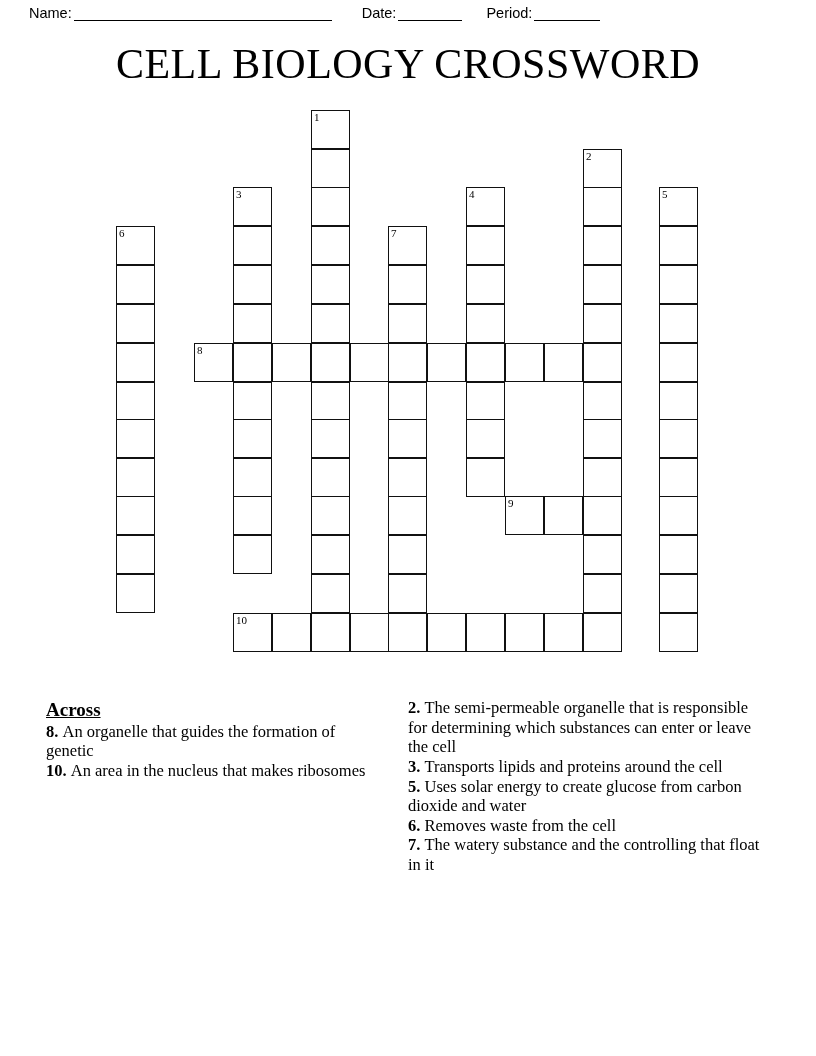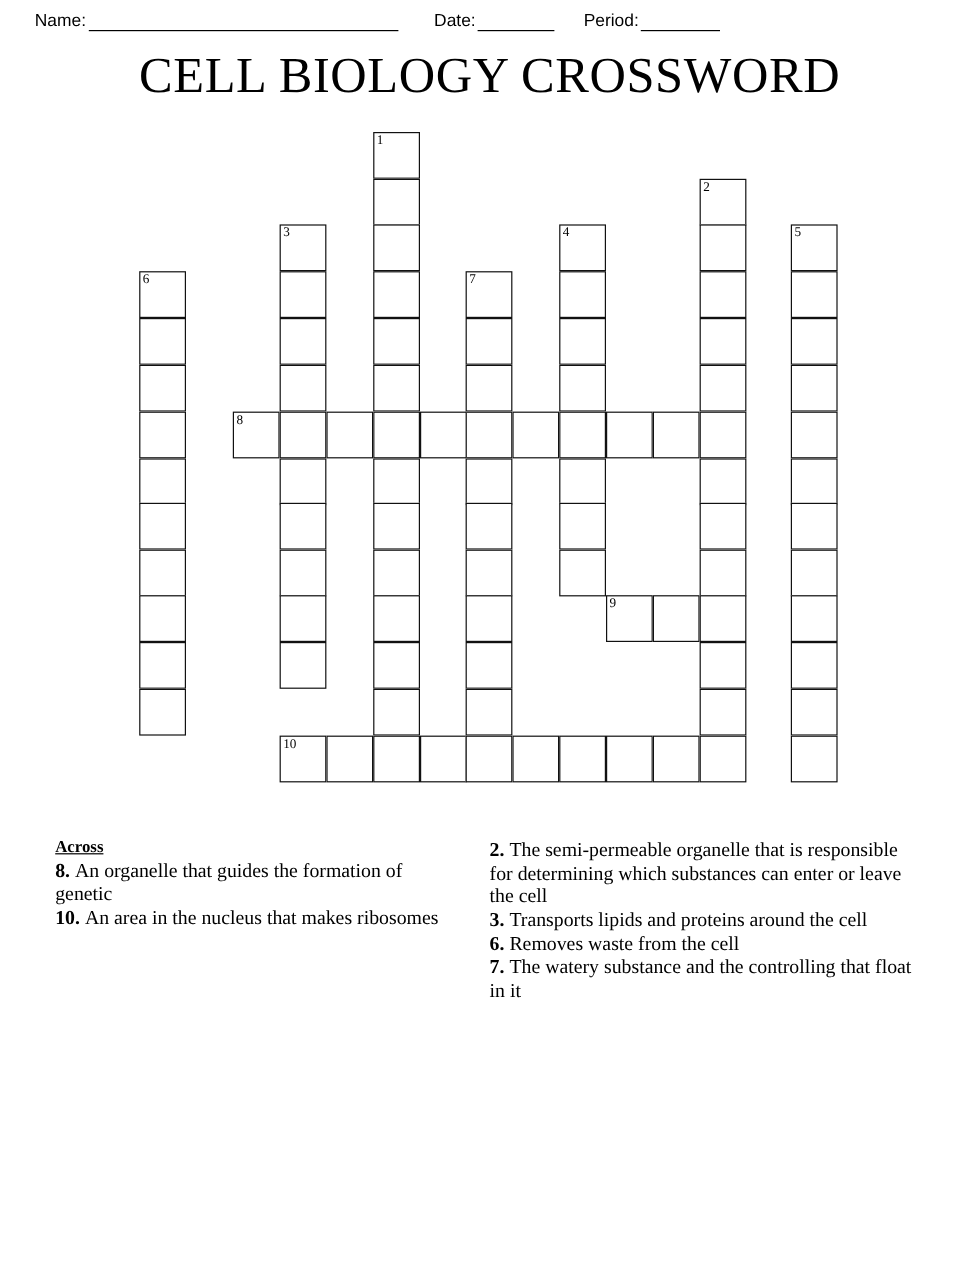--- a/index.html
+++ b/index.html
@@ -10,21 +10,21 @@
     position:relative;
     overflow:hidden;
   }
 
   
   #header-row {
     position:absolute;
     left:0; top:0;
     width:724px; height:26px;
     display:flex;
-    align-items:flex-end;
+    align-items:center;
     font-family:"Liberation Sans", sans-serif;
     font-size:14.5px;
     color:#000;
     white-space:nowrap;
   }
   #header-row .lbl { padding-right:2px; }
   .rule { display:inline-block; border-bottom:1px solid #000; height:11px; }
   .rule-name   { width:258px; }
   .rule-date   { width:64px; }
   .rule-period { width:66px; }
@@ -80,21 +80,21 @@
     position:absolute;
     top:0;
     font-size:16.5px;
     line-height:1.19;
   }
   #clue-col-left  { left:46px;  width:340px; }
   #clue-col-right { left:408px; width:352px; }
   .clue-heading {
     font-weight:bold;
     text-decoration:underline;
-    font-size:14px;
+    font-size:19px;
     line-height:1.25;
     font-family:Liberation Serif, serif;
   }
   .clue-item { font-size:16.5px; }
   .clue-item .clue-num { font-weight:bold; }
 </style>
 </head>
 <body>
 
 <div id="header-row">
@@ -234,16 +234,17 @@
 
 <div id="clues">
   <div class="clue-col" id="clue-col-left">
       <div class="clue-heading">Across</div>
       <div class="clue-item"><span class="clue-num">8. </span><span class="clue-text">An organelle that guides the formation of genetic</span></div>
       <div class="clue-item"><span class="clue-num">10. </span><span class="clue-text">An area in the nucleus that makes ribosomes</span></div>
     </div>
   <div class="clue-col" id="clue-col-right">
       <div class="clue-item"><span class="clue-num">2. </span><span class="clue-text">The semi-permeable organelle that is responsible for determining which substances can enter or leave the cell</span></div>
       <div class="clue-item"><span class="clue-num">3. </span><span class="clue-text">Transports lipids and proteins around the cell</span></div>
+      <div class="clue-item"><span class="clue-num">5. </span><span class="clue-text">Uses solar energy to create glucose from carbon dioxide and water</span></div>
       <div class="clue-item"><span class="clue-num">6. </span><span class="clue-text">Removes waste from the cell</span></div>
       <div class="clue-item"><span class="clue-num">7. </span><span class="clue-text">The watery substance and the controlling that float in it</span></div>
     </div>
 </div>
 
 </body></html>

